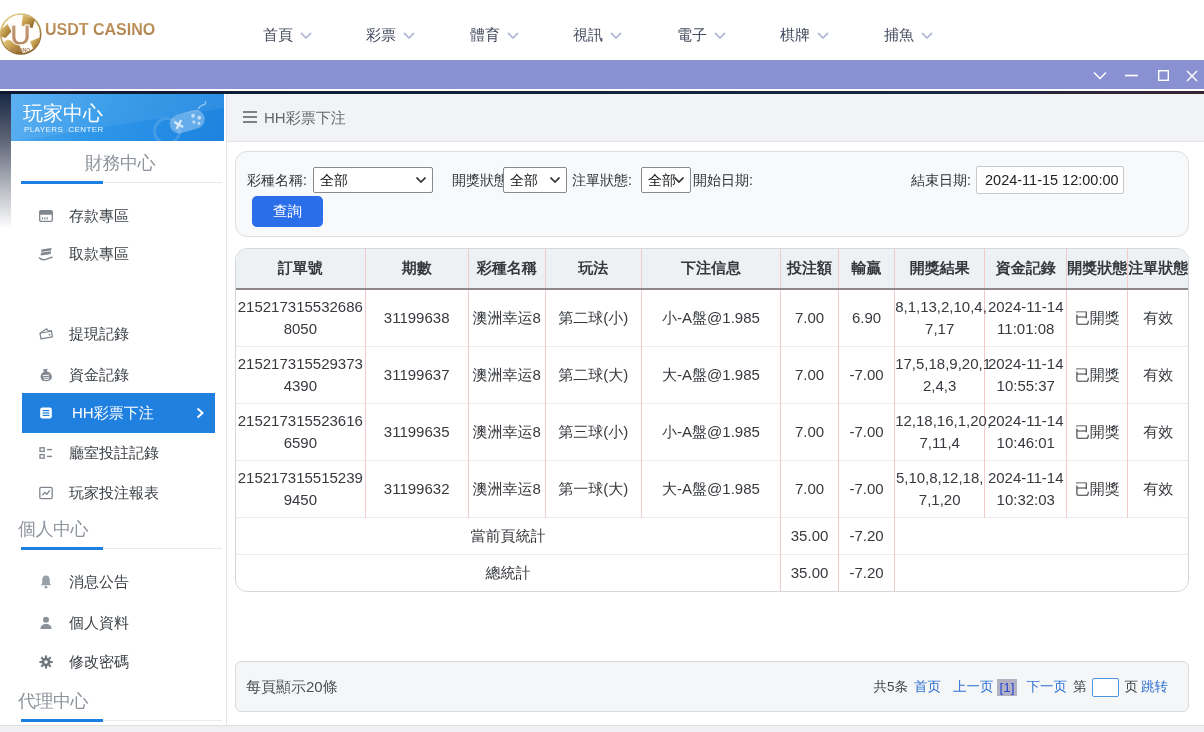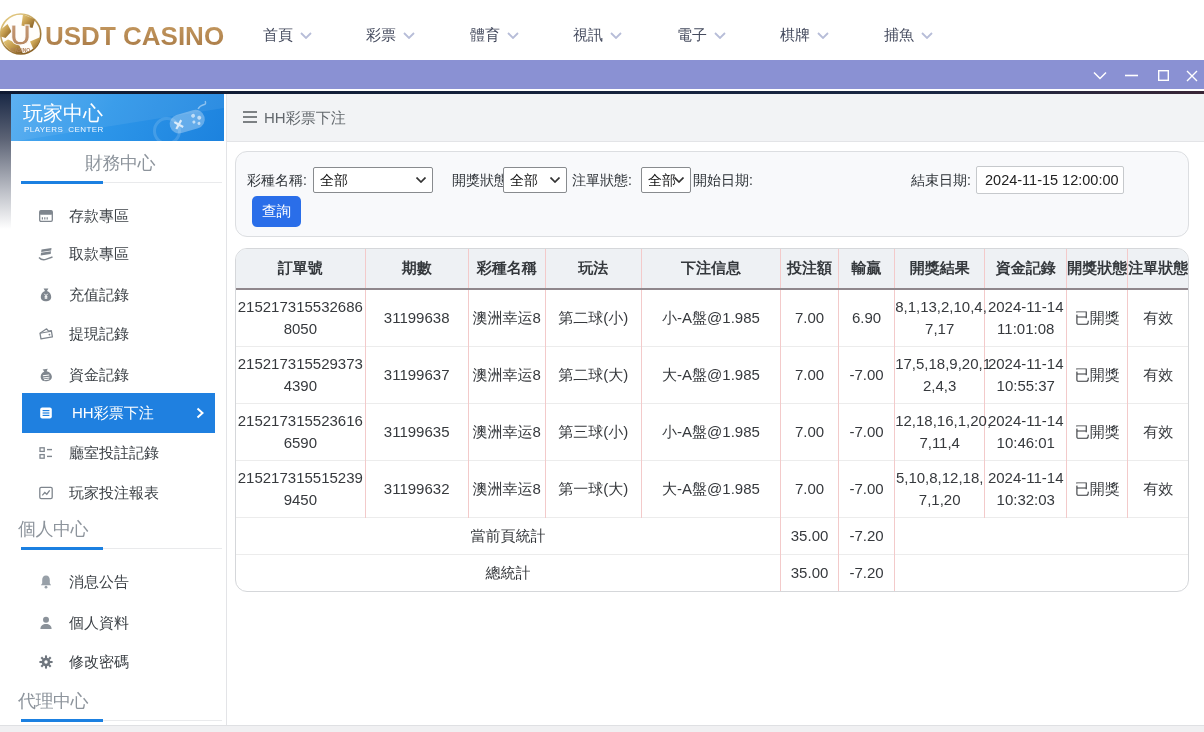--- a/index.html
+++ b/index.html
@@ -2,21 +2,21 @@
 <html><head>
 <meta charset="utf-8">
 <style>
 * { margin:0; padding:0; box-sizing:border-box; }
 html,body { width:1204px; height:732px; overflow:hidden; background:#fff;
   font-family:"Liberation Sans", sans-serif; }
 #page { position:relative; width:1204px; height:732px; }
 
 
 #topnav { position:absolute; left:0; top:0; width:1204px; height:60px; background:#fff; }
-#logotext { position:absolute; left:45px; top:21px; font-size:26px; font-weight:bold;
+#logotext { position:absolute; left:45px; top:21px; font-size:16px; font-weight:bold;
   letter-spacing:0px; background:linear-gradient(180deg,#c3975e 12%,#aa7c48 88%);
   -webkit-background-clip:text; background-clip:text; color:transparent; }
 .navitem { position:absolute; top:10px; height:50px; display:flex; align-items:center;
   font-size:15px; color:#454b5e; }
 .navitem svg { margin-left:7px; }
 
 
 #lavbar { position:absolute; left:0; top:60px; width:1204px; height:29px; background:#8a91d3; }
 #winicons { position:absolute; left:0; top:60px; width:1204px; height:30px; }
 #winicons svg { position:absolute; }
@@ -53,21 +53,21 @@
 #crumb svg { position:absolute; left:16px; top:17px; }
 
 #filter { position:absolute; left:235px; top:151px; width:954px; height:86px;
   background:#f8f9fb; border:1px solid #dcdee1; border-radius:12px; }
 .flabel { position:absolute; top:15px; height:26px; line-height:26px; font-size:14px; color:#2e3338; }
 .fsel { position:absolute; top:15px; height:26px; background:#fff; border:1px solid #888b8e;
   border-radius:2px; font-size:14px; color:#111; padding-left:6px; line-height:24px; }
 .fsel svg { position:absolute; right:6px; top:9px; }
 .finput { position:absolute; top:14px; height:28px; white-space:nowrap; background:#fff; border:1px solid #c6c9cc;
   border-radius:2px; font-size:14.5px; color:#222; padding-left:8px; line-height:26px; }
-#qbtn { position:absolute; left:16px; top:44px; width:49px; height:31px; background:#2a6ee9;
+#qbtn { position:absolute; left:16px; top:44px; width:71px; height:31px; background:#2a6ee9;
   border-radius:5px; color:#fff; font-size:14.5px; text-align:center; line-height:31px; }
 
 
 #tablewrap { position:absolute; left:235px; top:248px; width:954px;
   border:1px solid #d5d7da; border-radius:12px; overflow:hidden; background:#fff; }
 table { border-collapse:collapse; table-layout:fixed; width:952px; }
 th { white-space:nowrap; background:#eef1f4; font-size:15px; font-weight:bold; color:#34383c;
   border-bottom:2px solid #8f878c; height:40px; }
 td { font-size:15px; color:#36393d; text-align:center; height:57px; line-height:1.45; }
 th + th, td.v { border-left:1px solid #f3caca; }
@@ -202,29 +202,20 @@
     </div>
     <div class="mi" style="top:140px;">
       <svg class="ic" viewBox="0 0 16 16">
           <g fill="#7f868e">
             <path d="M3.5 3.5 L13.5 2 L13.2 4.6 L3.2 6.1 Z"></path>
             <path d="M3 6.8 L13 5.3 L12.7 7.9 L2.7 9.4 Z"></path>
           </g>
           <path d="M1 11.5 C3 13.8 6 14.2 8.5 13.2 L14.5 11" fill="none" stroke="#7f868e" stroke-width="1.4"></path>
         </svg>
       <span class="lb">取款專區</span>
-    </div>
-    <div class="mi" style="top:181px;">
-      <svg class="ic" viewBox="0 0 16 16">
-          <path d="M5.6 1.6 L10.4 1.6 L9 4.1 C12 5 13.2 7.8 13.2 10 C13.2 13 10.7 14.3 8 14.3 C5.3 14.3 2.8 13 2.8 10 C2.8 7.8 4 5 7 4.1 Z" fill="#7f868e"></path>
-          <g stroke="#fff" stroke-width="1">
-            <path d="M6.4 6.8 L8 8.8 L9.6 6.8 M8 8.8 L8 12 M6.6 9.7 L9.4 9.7 M6.6 11 L9.4 11" fill="none"></path>
-          </g>
-        </svg>
-      <span class="lb">充值記錄</span>
     </div>
     <div class="mi" style="top:220px;">
       <svg class="ic" viewBox="0 0 16 16">
           <g transform="rotate(-10 8 8)">
             <path d="M2.2 6.2 L9.5 3 L11 5.6 L13.8 5.6 L13.8 12 L2.2 12 Z" fill="none" stroke="#7f868e" stroke-width="1.3" stroke-linejoin="round"></path>
             <path d="M2.2 6.2 L13.8 6.2" stroke="#7f868e" stroke-width="1.1"></path>
             <circle cx="11.3" cy="9.2" r="0.9" fill="#7f868e"></circle>
           </g>
         </svg>
       <span class="lb">提現記錄</span>
@@ -446,15 +437,29 @@
     <tr class="sr">
       <td colspan="5">總統計</td>
             <td class="v">35.00</td>
             <td class="v">-7.20</td>
             <td class="v" colspan="4"></td>
     </tr>
   </tbody>
       </table>
   </div>
 
+  <div id="pager">
+    <div class="lft">每頁顯示20條</div>
+    <div class="rgt">
+      <span>共5条</span>
+        <a style="margin-left:6px;">首页</a>
+        <a style="margin-left:12px;">上一页</a>
+      <span class="cur" style="margin-left:4px;">[1]</span>
+        <a style="margin-left:10px;">下一页</a>
+        <span style="margin-left:6px;">第</span>
+      <span class="jinput" style="margin-left:5px;"></span>
+        <span style="margin-left:6px;">页</span>
+        <a style="margin-left:3px;">跳转</a>
+    </div>
+  </div>
 
   <div id="footstrip"></div>
 </div>
 
 </body></html>

